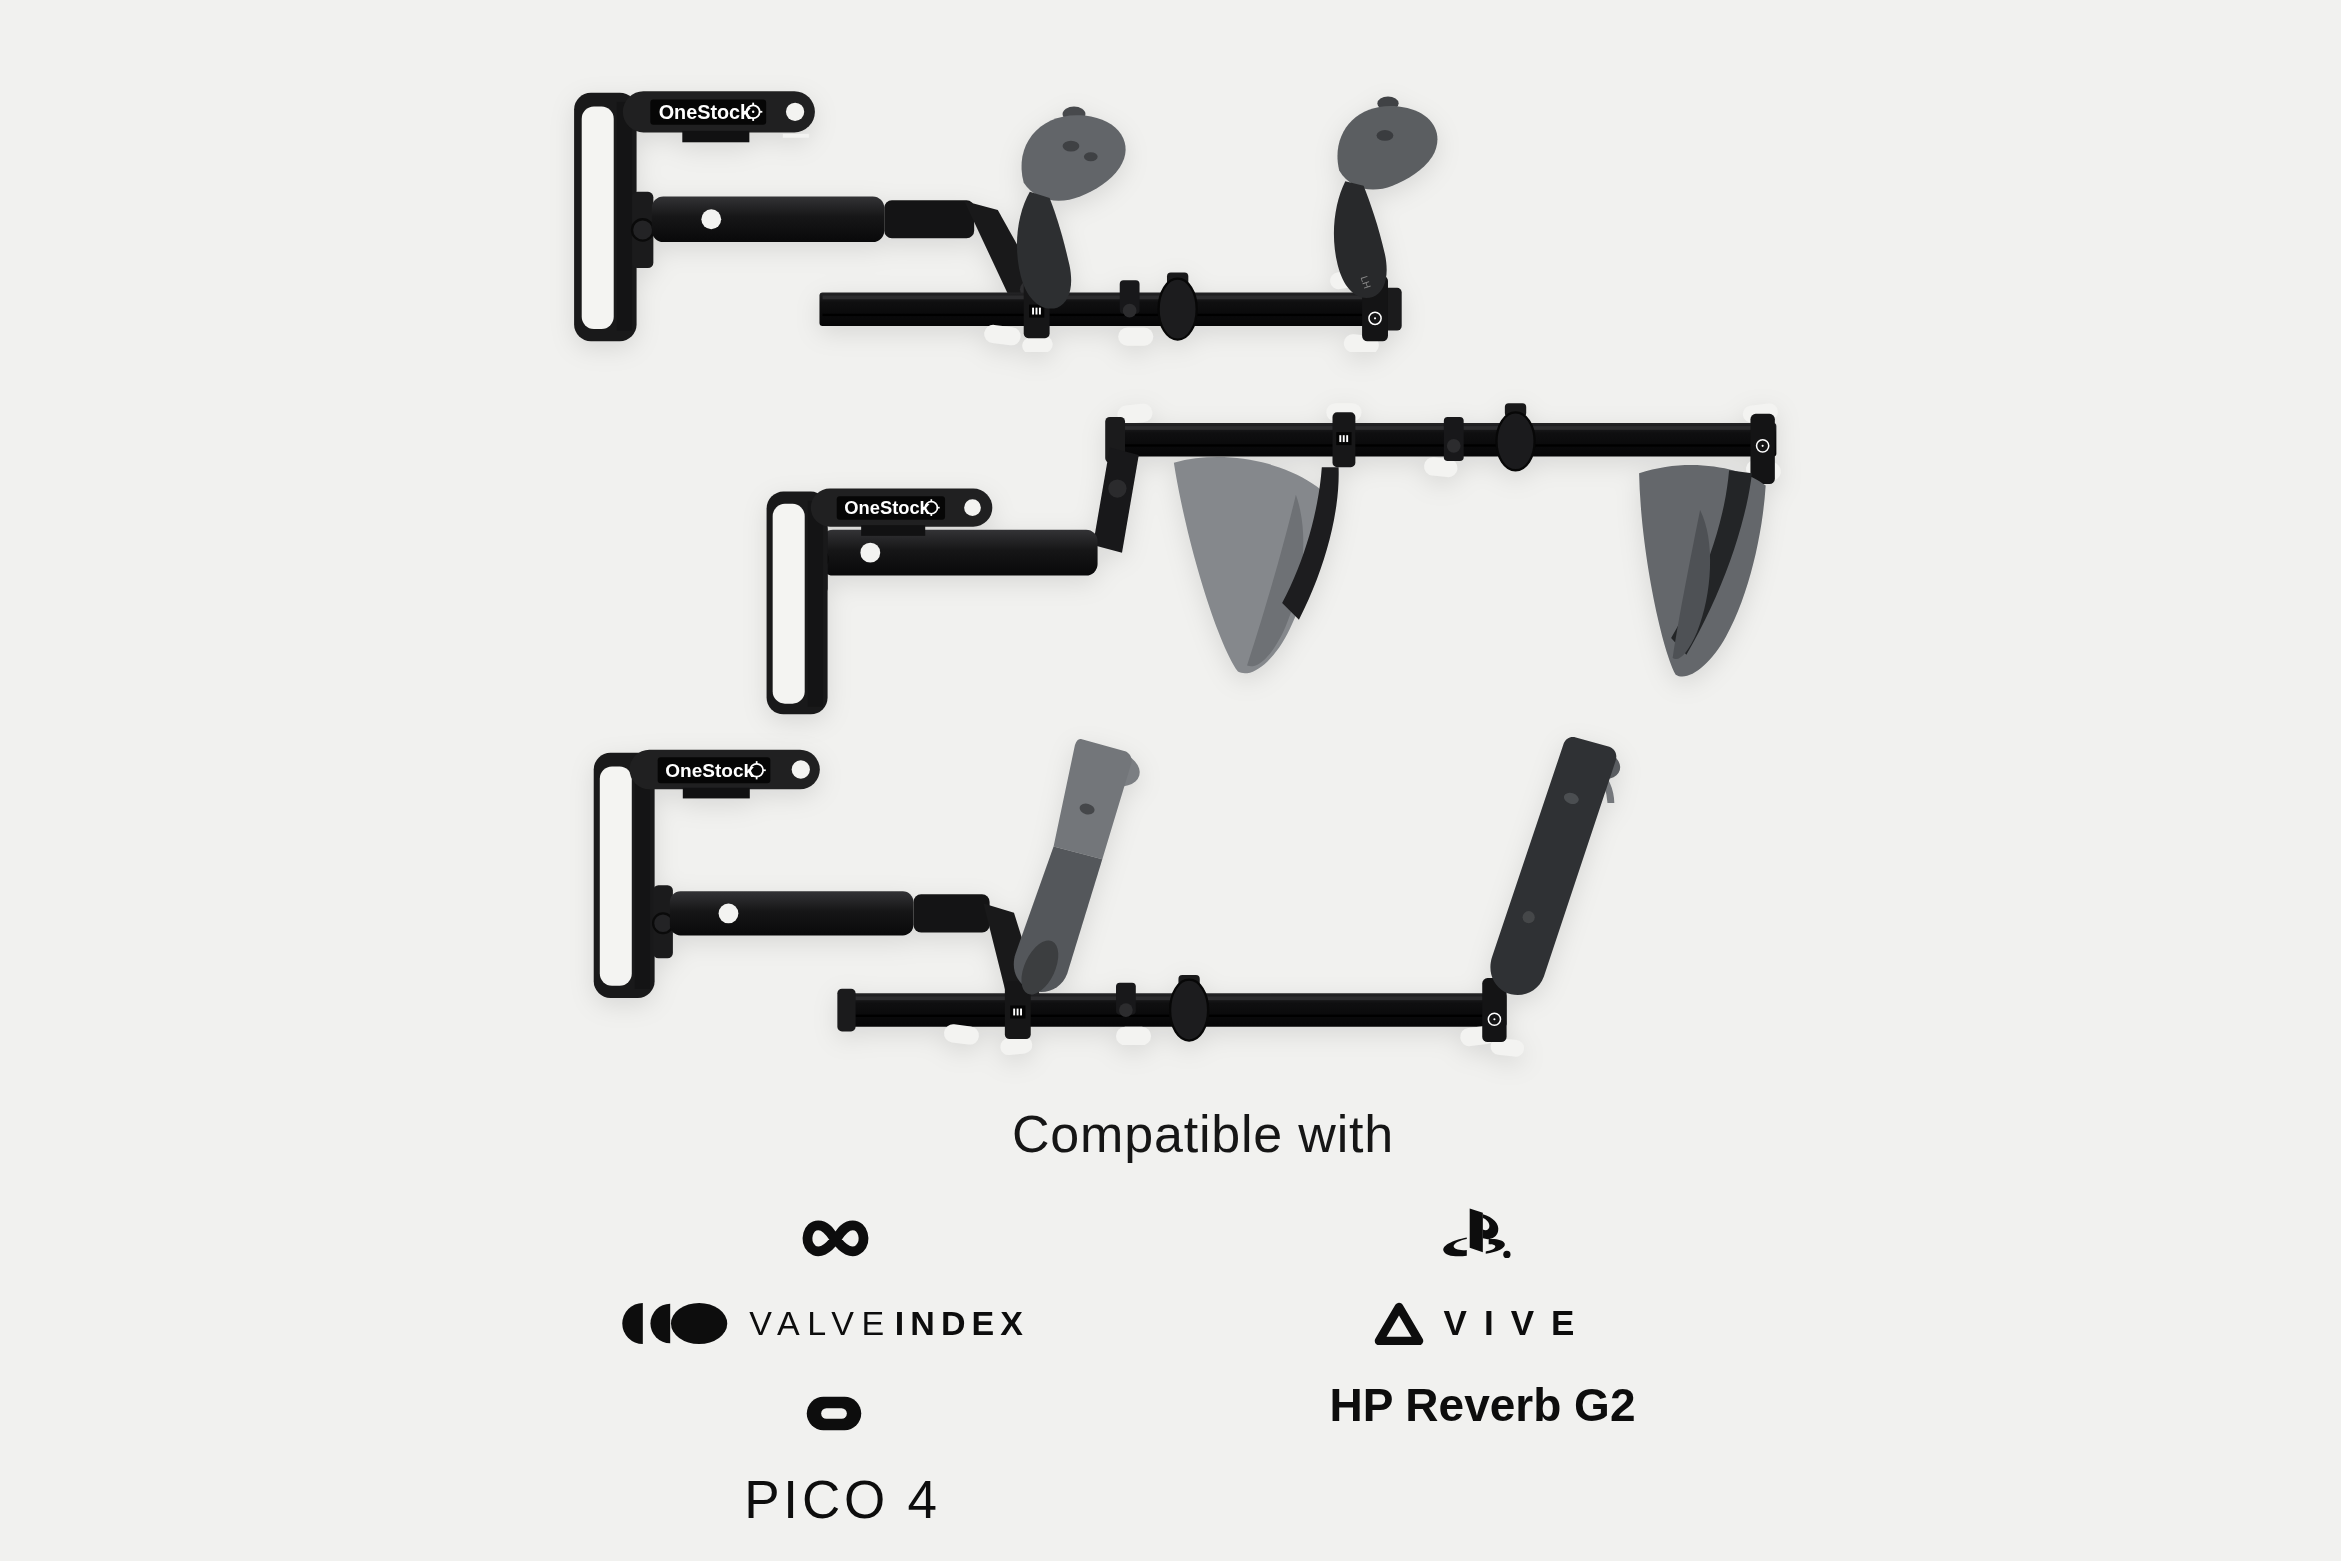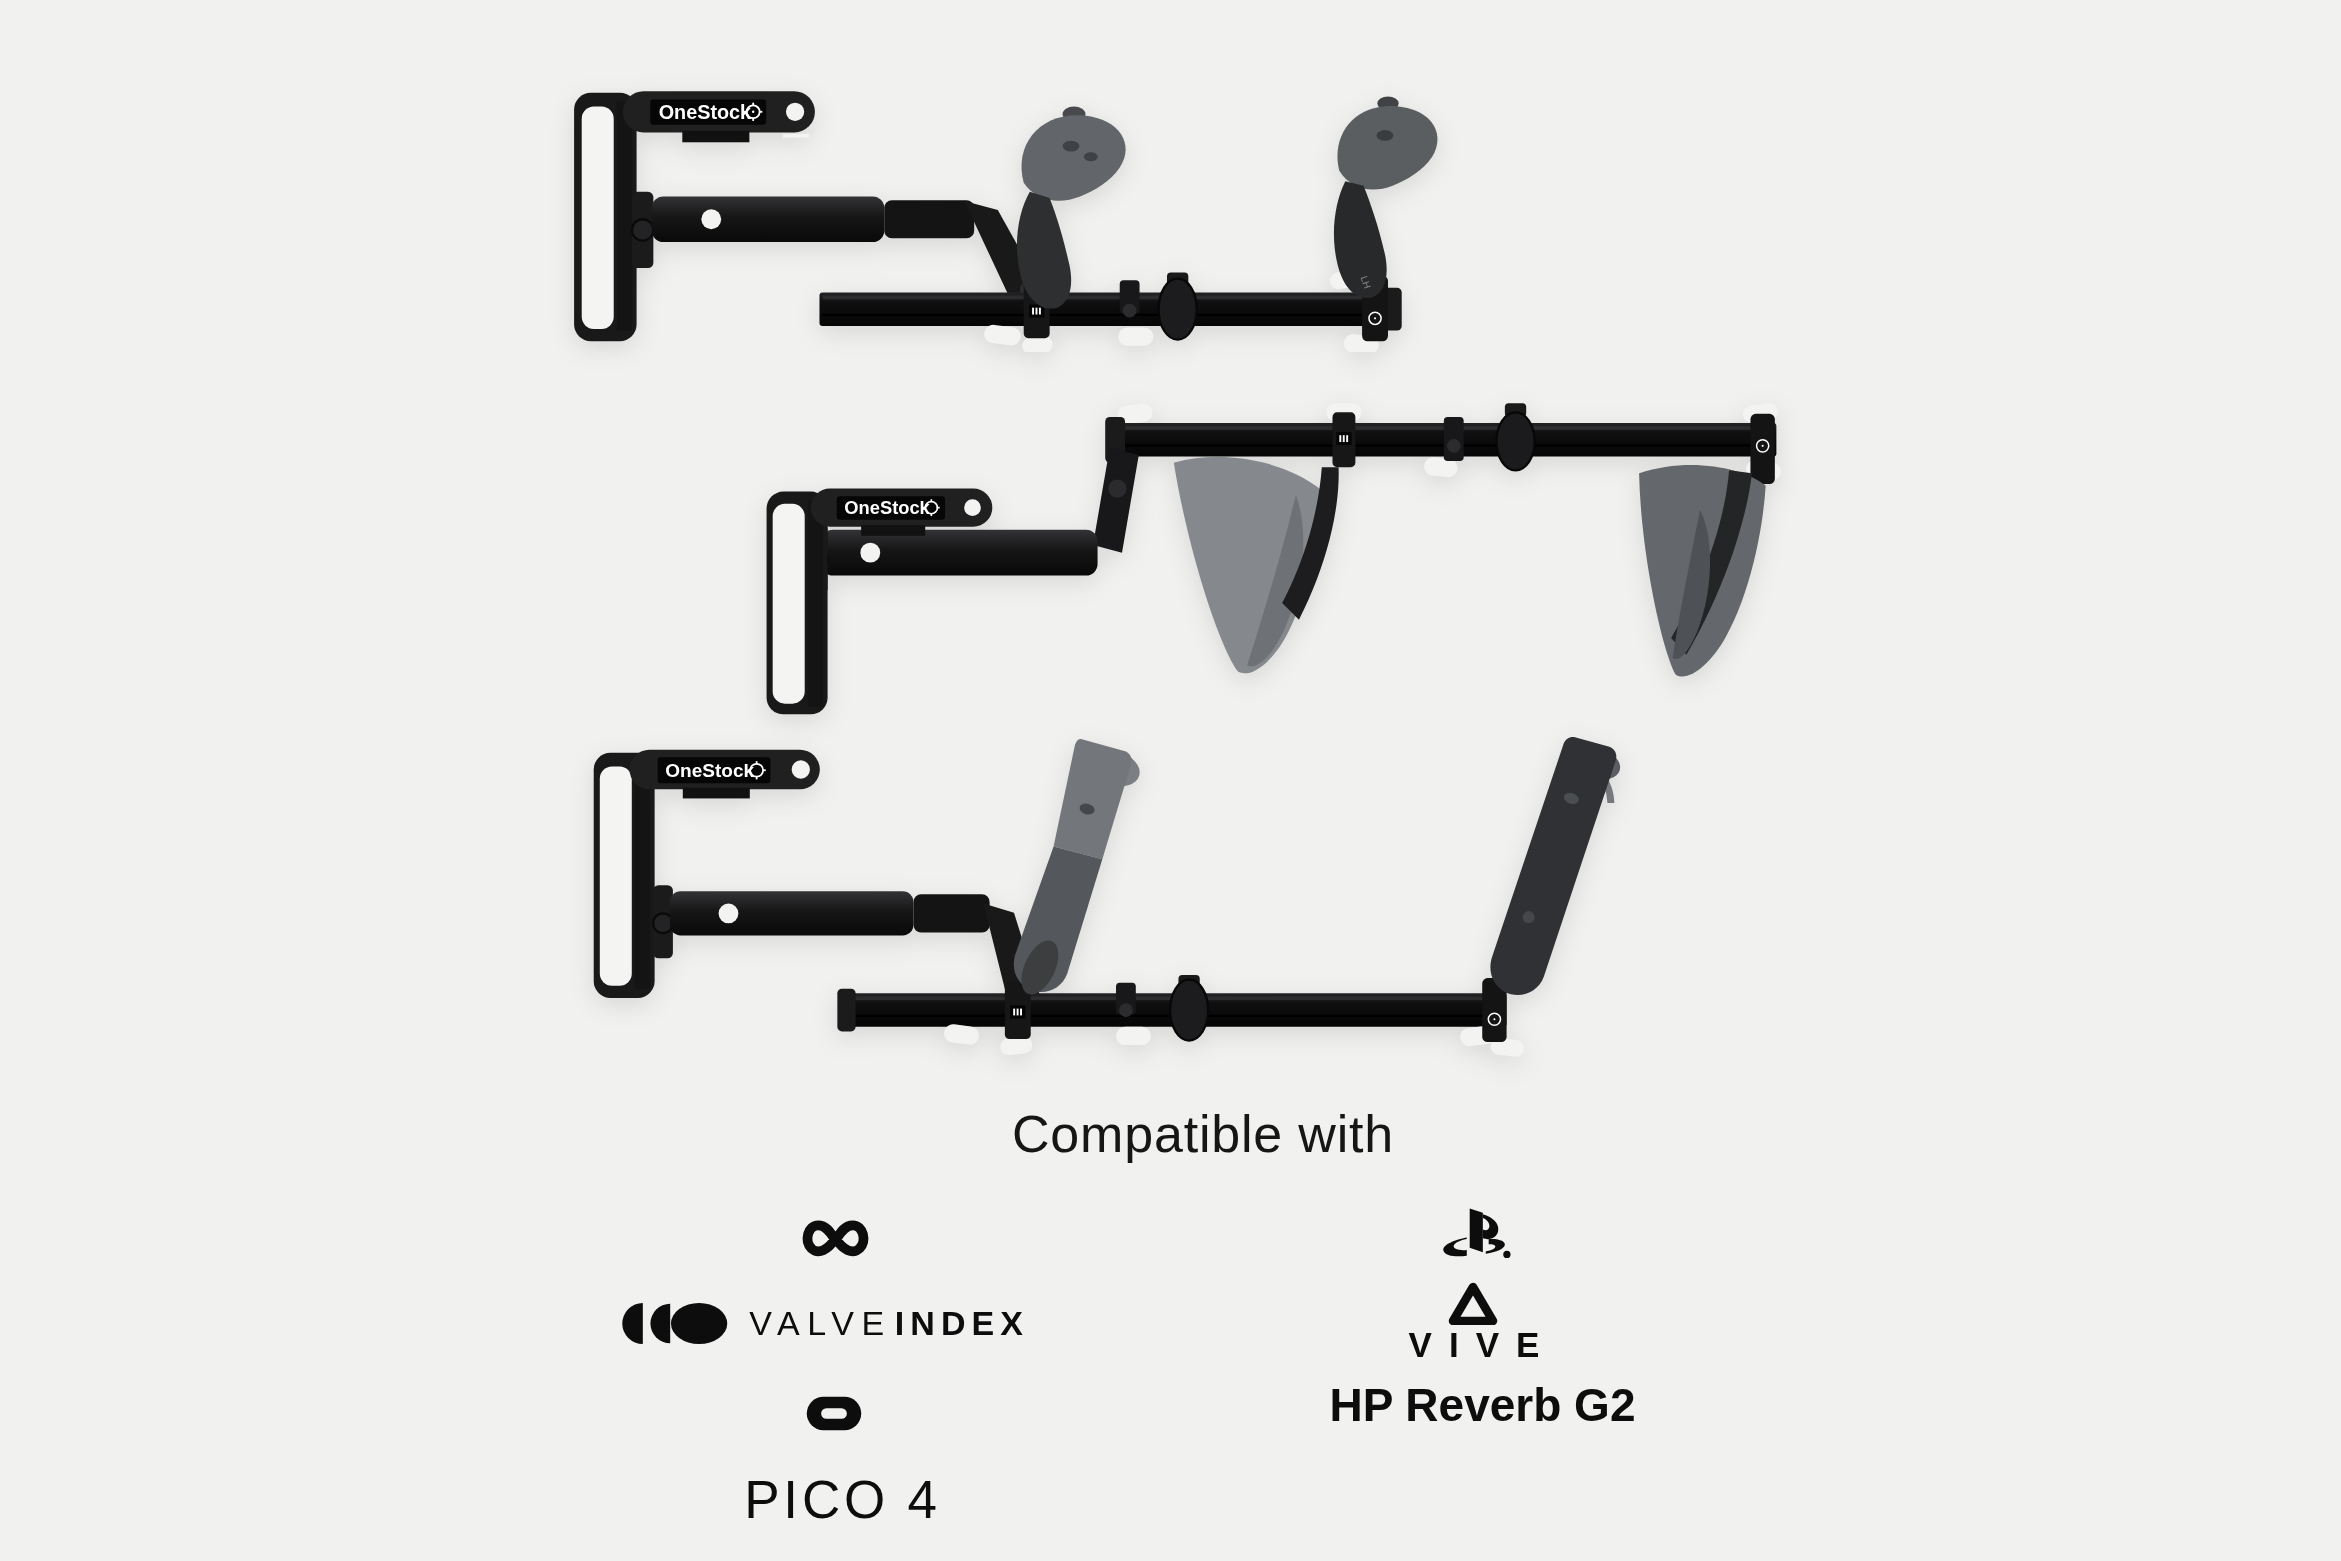--- a/index.html
+++ b/index.html
@@ -356,21 +356,21 @@
       <path d="M66,2 A26,26 0 0 0 66,54 Z"></path>
       <ellipse cx="104" cy="28" rx="37" ry="27"></ellipse>
     </g>
   </svg>
   <span class="tw">
     <span style="font-size:34px;font-weight:400;letter-spacing:7.6px;">VALVE</span>
     <span style="font-size:34px;font-weight:800;letter-spacing:6.1px;margin-left:3px;">INDEX</span>
   </span>
 </div>
 
-<div class="brand-row" style="left:1090px;top:1291px;width:785px;height:64px;flex-direction:column;">
+<div class="brand-row" style="left:1090px;top:1291px;width:785px;height:64px;">
   <svg class="bicon" width="50" height="44" viewBox="0 0 100 88" style="margin-right:20px;">
     <path d="M50,12 L90,80 L10,80 Z" fill="none" stroke="#0d0d0d" stroke-width="17" stroke-linejoin="round"></path>
   </svg>
   <span class="tw">
     <span style="font-size:35px;font-weight:600;letter-spacing:17px;">VIVE</span>
   </span>
 </div>
 
 <div class="brand-row" style="left:450px;top:1381px;width:785px;height:64px;">
   <svg class="bicon" width="56" height="35" viewBox="0 0 74 46" style="margin-right:17px;">

